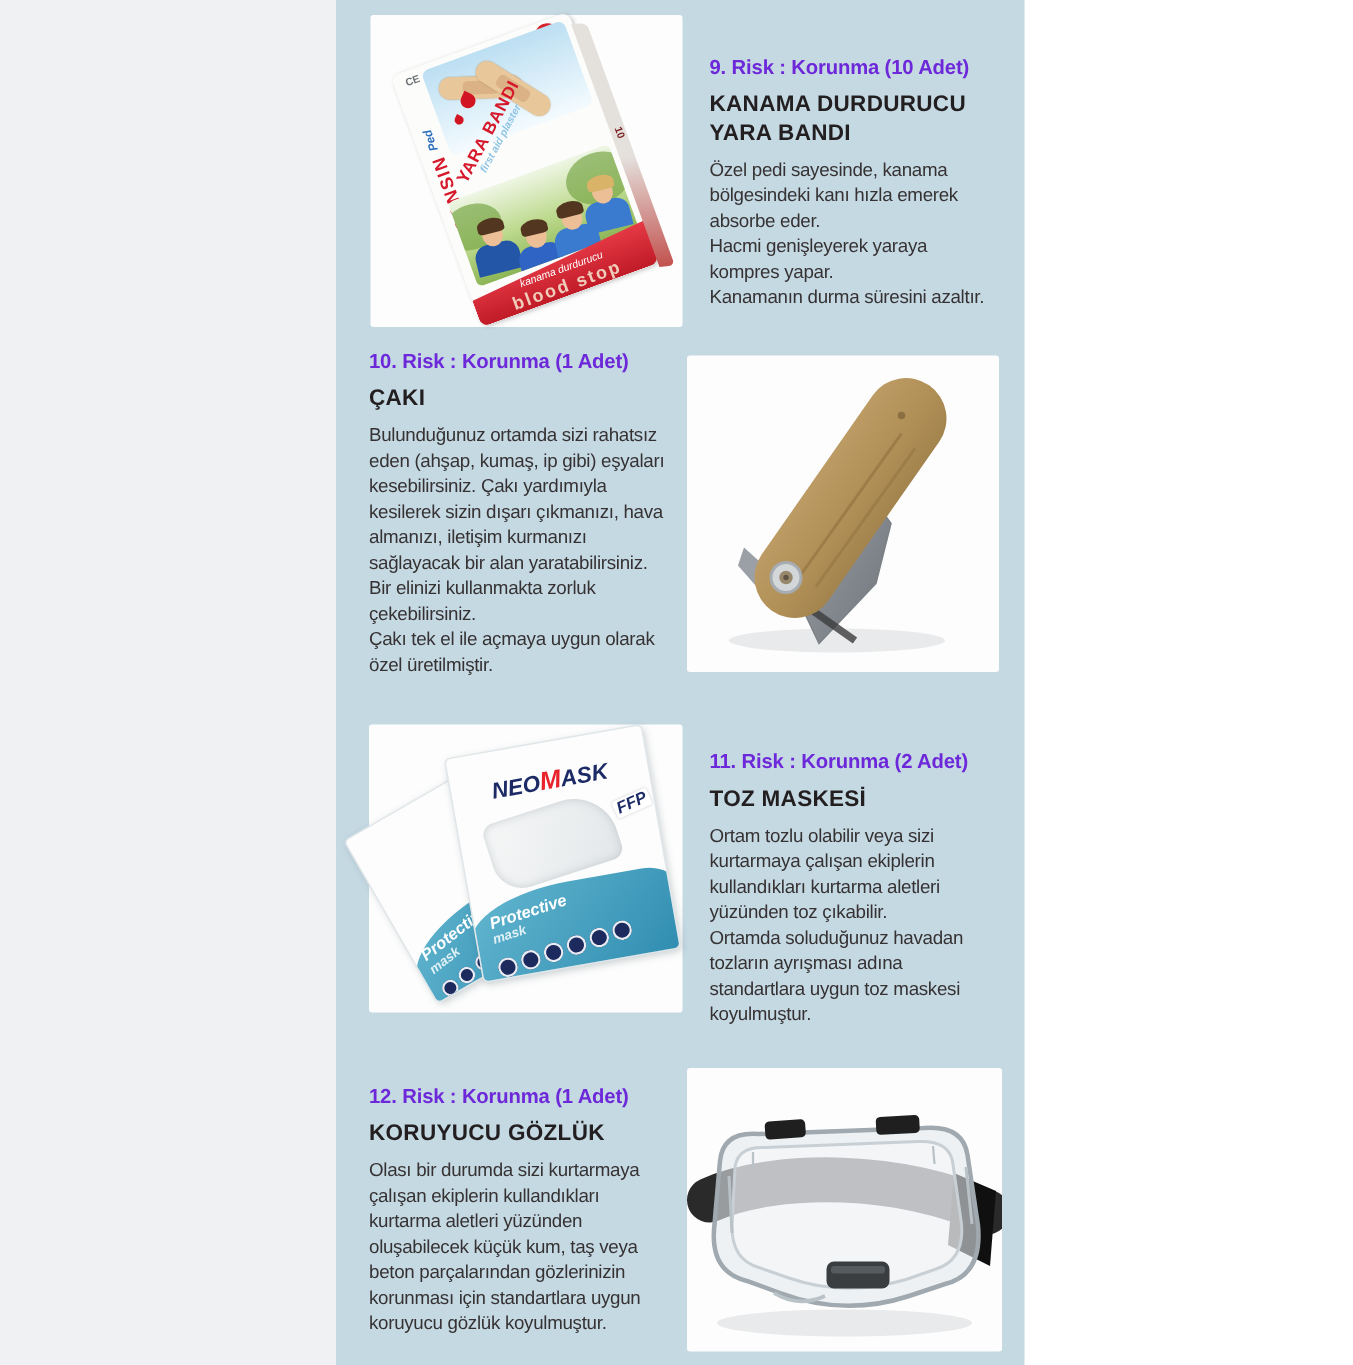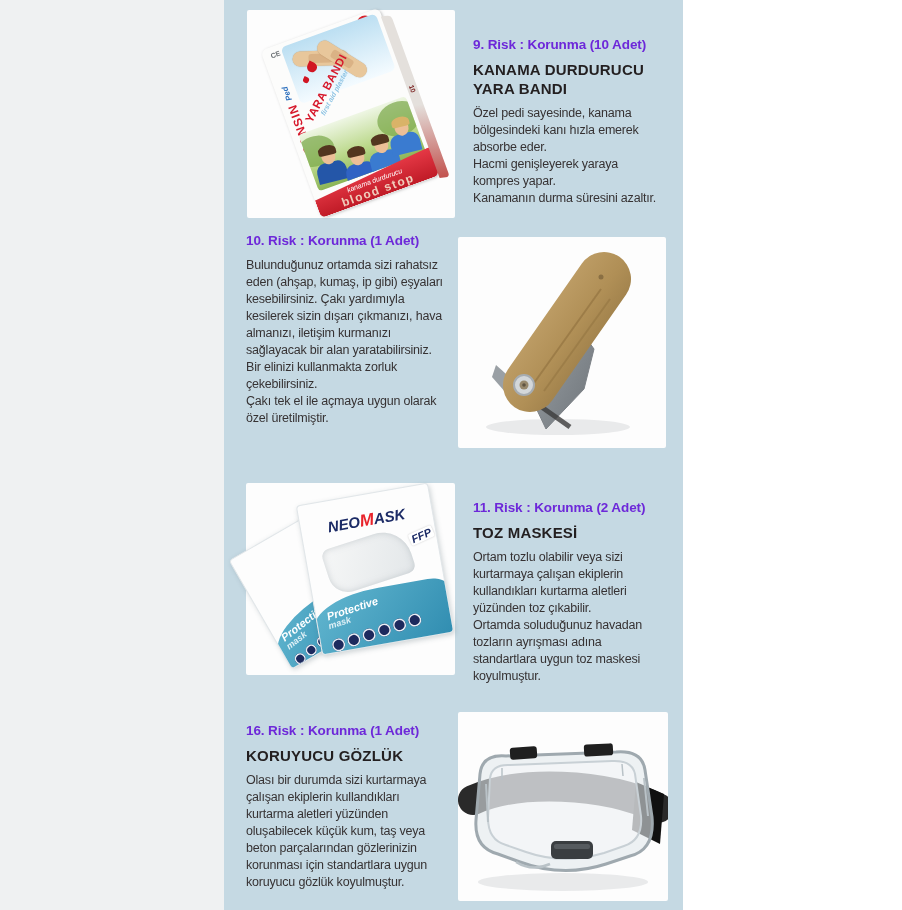--- a/index.html
+++ b/index.html
@@ -237,20 +237,21 @@
   <div class="product-desc">Özel pedi sayesinde, kanama
 bölgesindeki kanı hızla emerek
 absorbe eder.
 Hacmi genişleyerek yaraya
 kompres yapar.
 Kanamanın durma süresini azaltır.</div>
 </div>
 
 <div class="textcol" id="text10">
   <div class="risk-title">10. Risk : Korunma (1 Adet)</div>
+  <div class="product-heading">ÇAKI</div>
   <div class="product-desc">Bulunduğunuz ortamda sizi rahatsız
 eden (ahşap, kumaş, ip gibi) eşyaları
 kesebilirsiniz. Çakı yardımıyla
 kesilerek sizin dışarı çıkmanızı, hava
 almanızı, iletişim kurmanızı
 sağlayacak bir alan yaratabilirsiniz.
 Bir elinizi kullanmakta zorluk
 çekebilirsiniz.
 Çakı tek el ile açmaya uygun olarak
 özel üretilmiştir.</div>
@@ -322,21 +323,21 @@
 kurtarmaya çalışan ekiplerin
 kullandıkları kurtarma aletleri
 yüzünden toz çıkabilir.
 Ortamda soluduğunuz havadan
 tozların ayrışması adına
 standartlara uygun toz maskesi
 koyulmuştur.</div>
 </div>
 
 <div class="textcol" id="text12">
-  <div class="risk-title">16. Risk : Korunma (1 Adet)</div>
+  <div class="risk-title">12. Risk : Korunma (1 Adet)</div>
   <div class="product-heading">KORUYUCU GÖZLÜK</div>
   <div class="product-desc">Olası bir durumda sizi kurtarmaya
 çalışan ekiplerin kullandıkları
 kurtarma aletleri yüzünden
 oluşabilecek küçük kum, taş veya
 beton parçalarından gözlerinizin
 korunması için standartlara uygun
 koruyucu gözlük koyulmuştur.</div>
 </div>
 <div class="card" id="card12">

